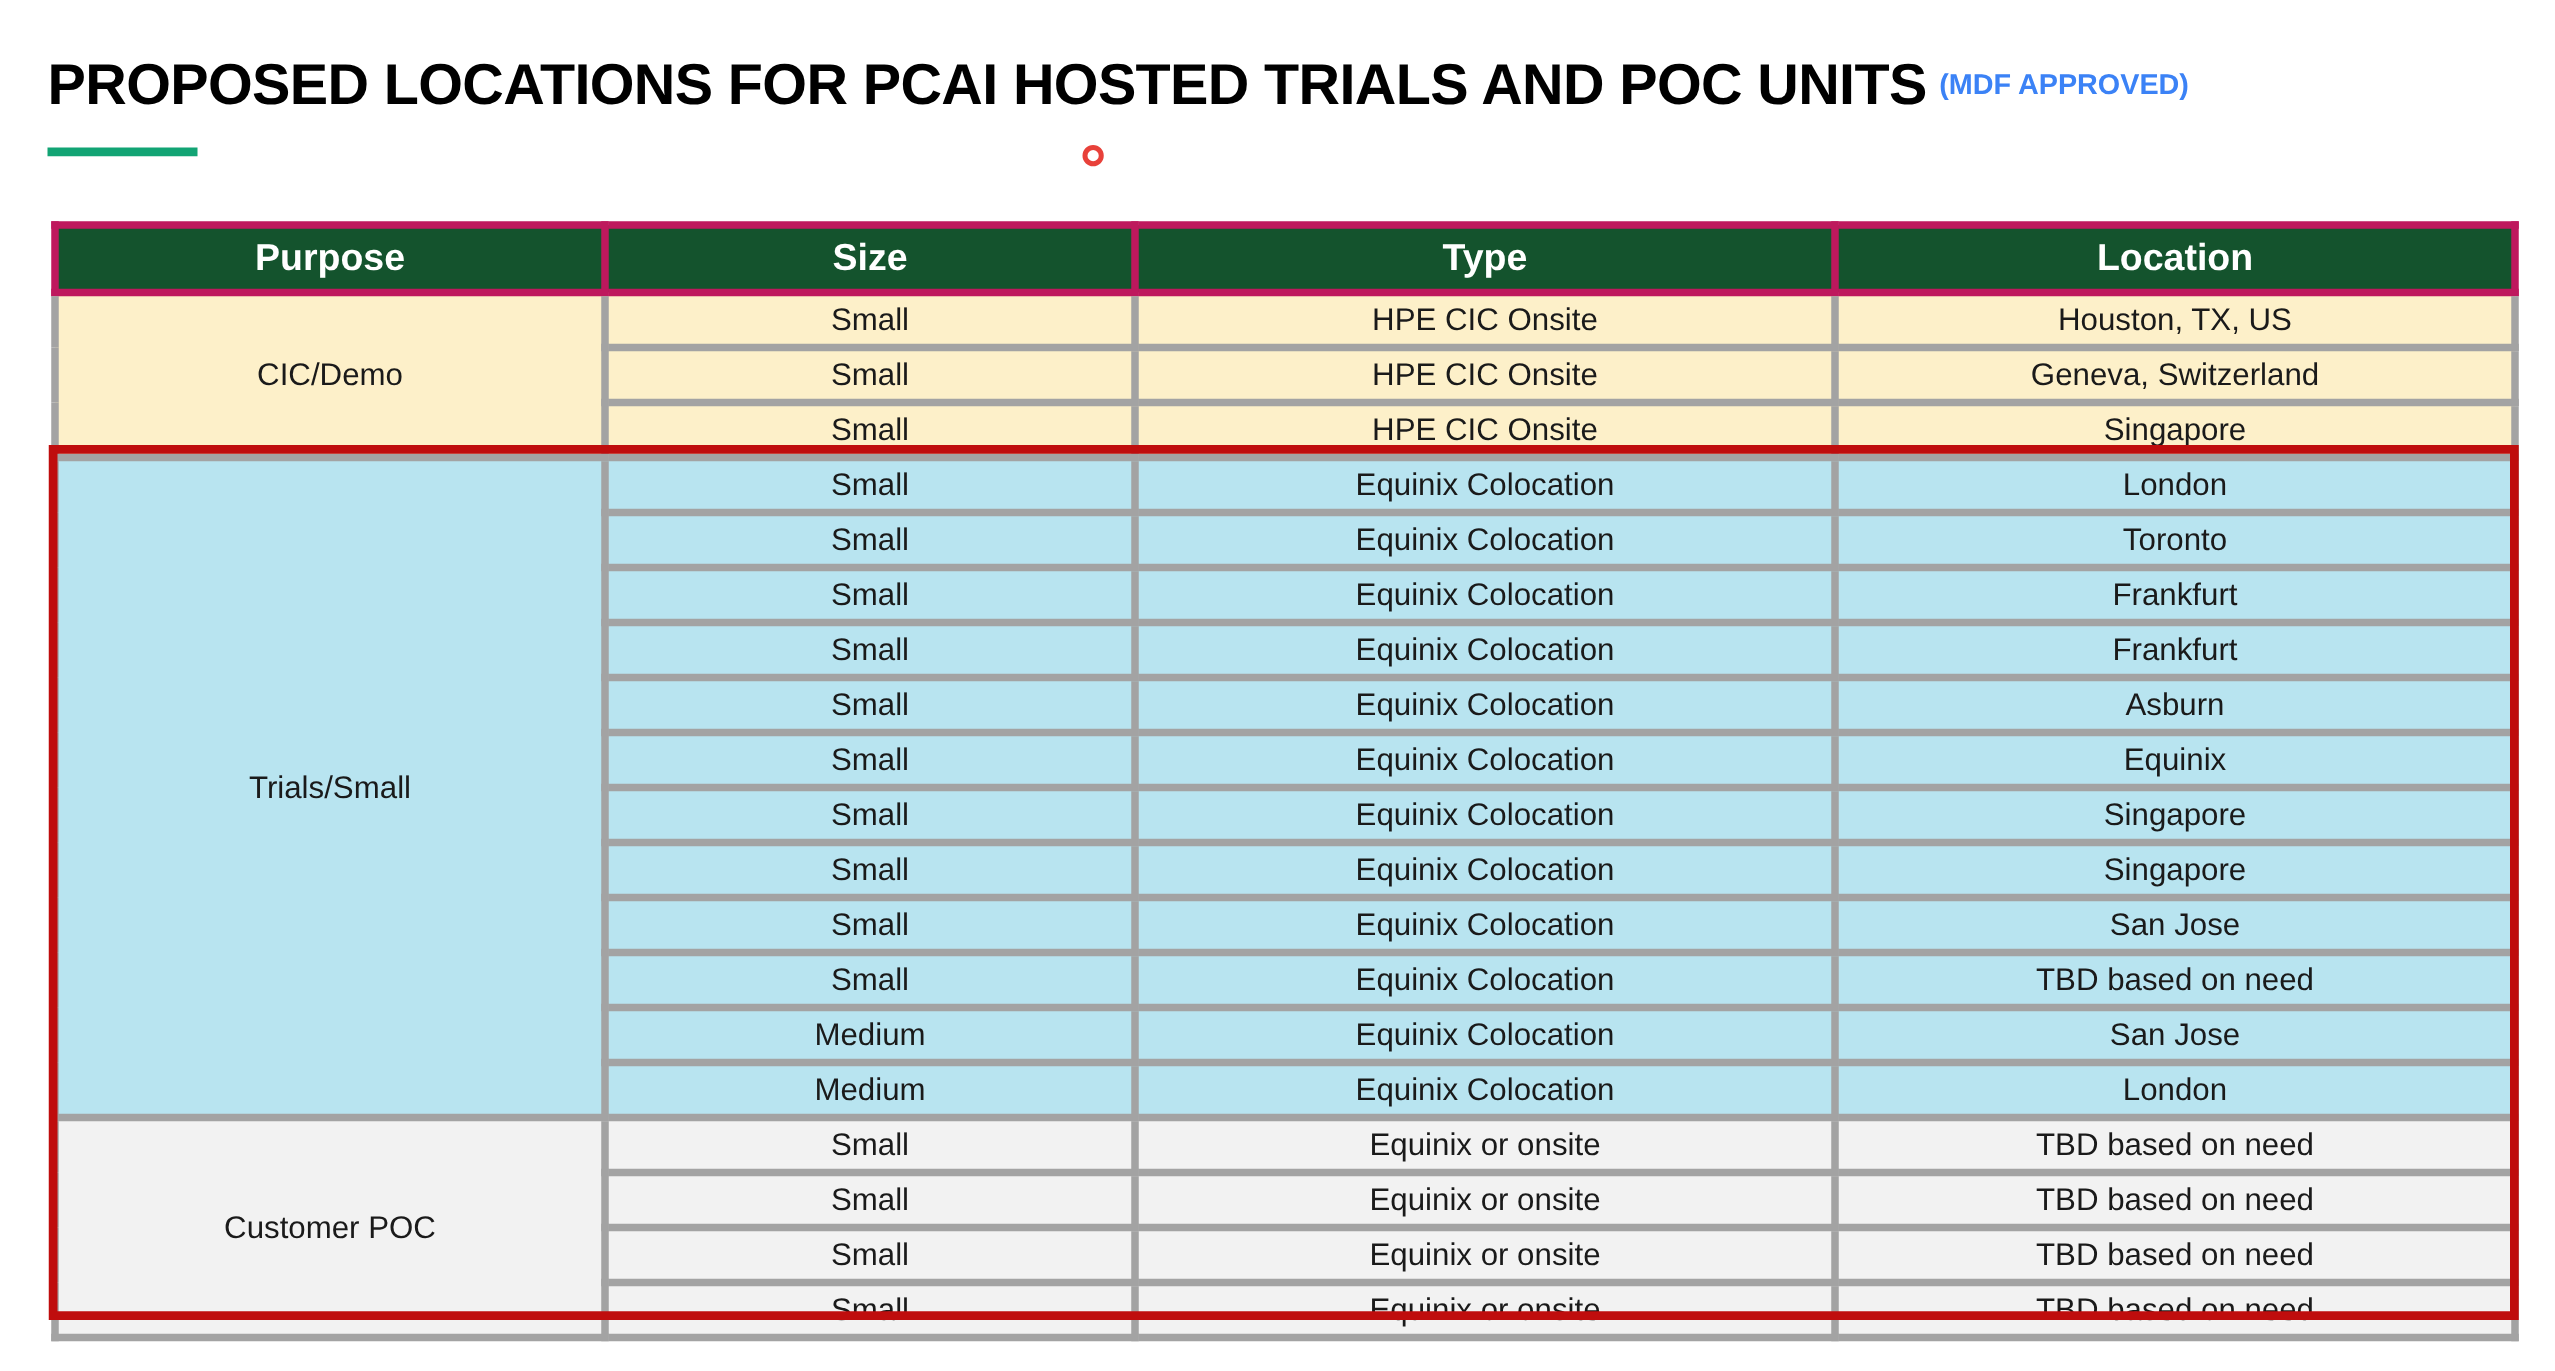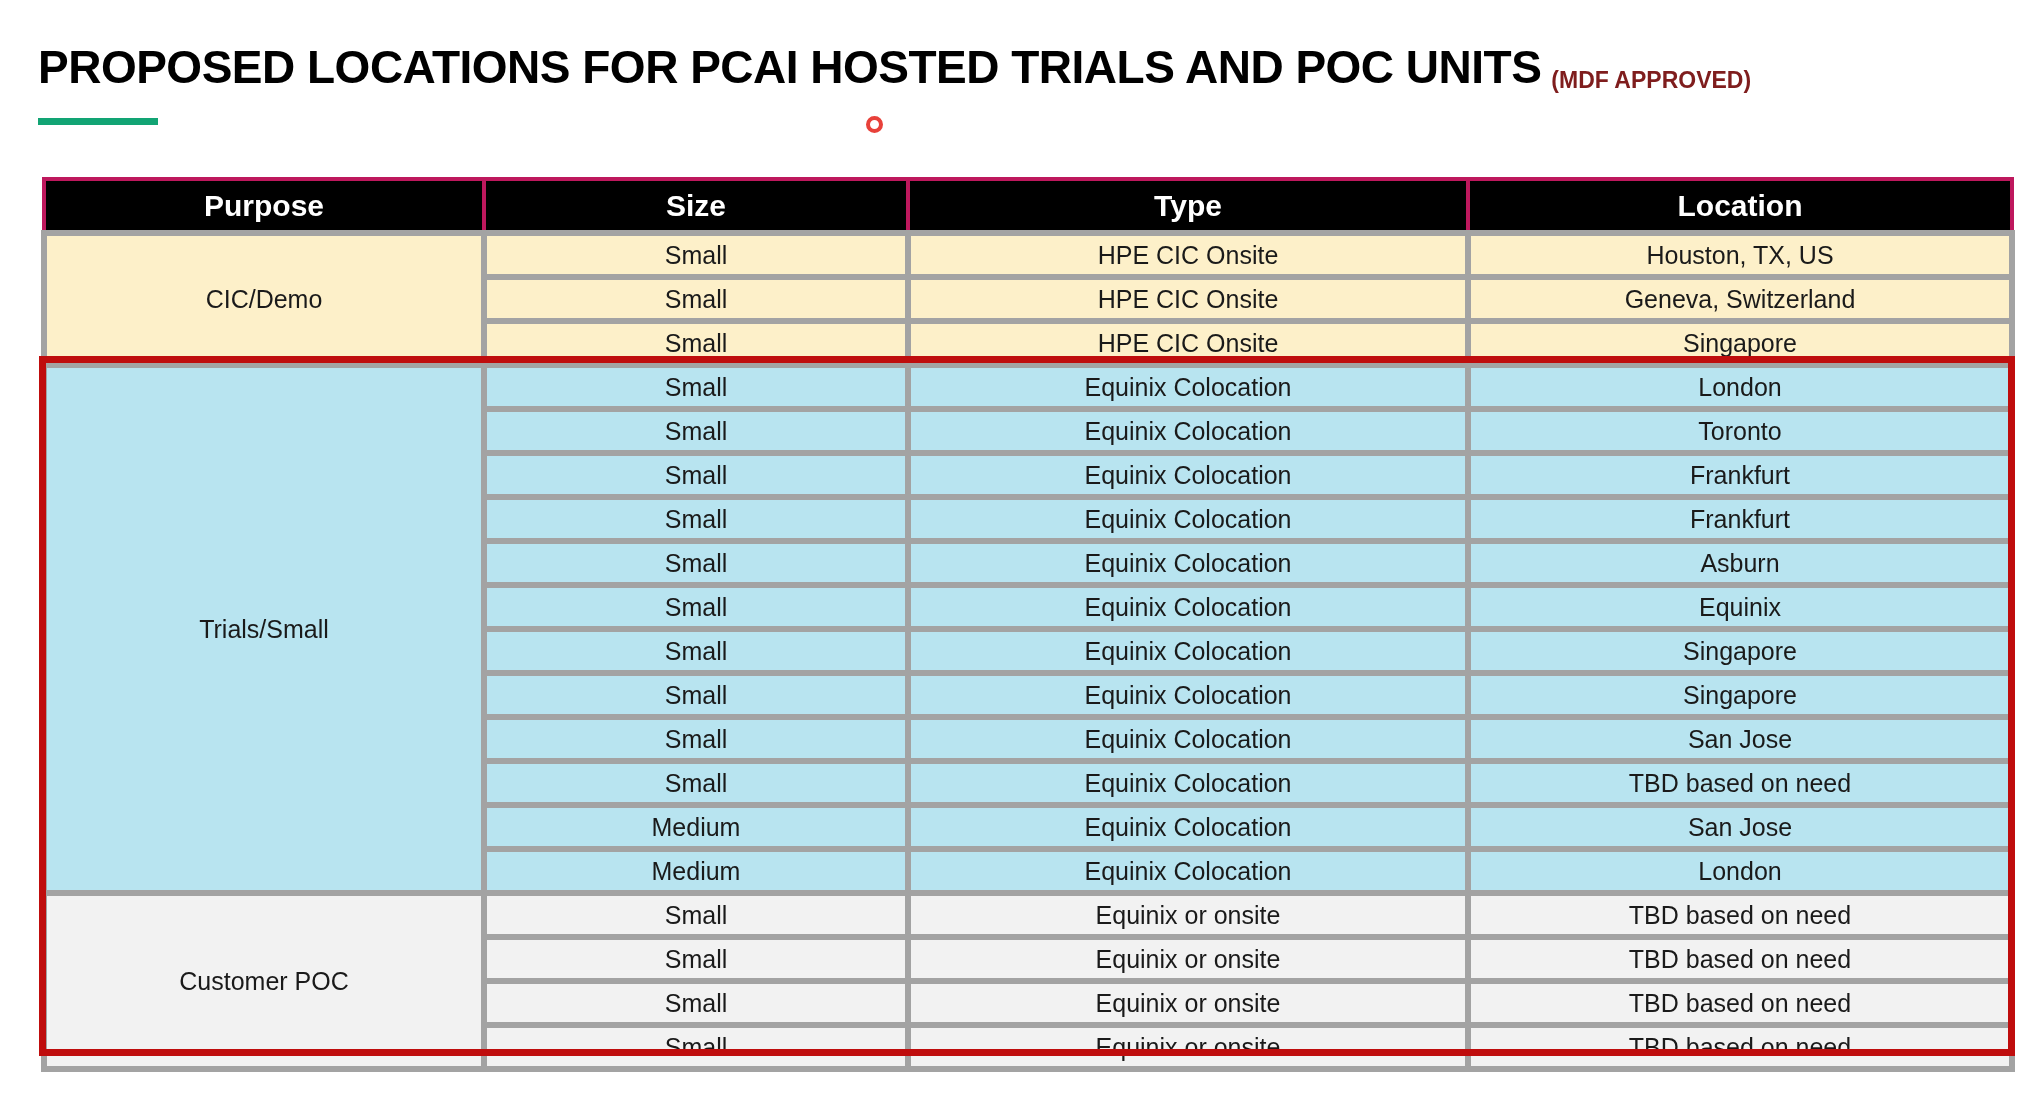--- a/index.html
+++ b/index.html
@@ -20,33 +20,33 @@
     overflow: hidden;
   }
 
   
   .title-row {
     position: absolute;
     left: 38px;
     top: 40px;
     width: 1975px;
     display: flex;
-    align-items: flex-end;
+    align-items: center;
   }
   .title-main {
     font-size: 46px;
     font-weight: bold;
     color: #000000;
     letter-spacing: -0.5px;
     white-space: nowrap;
   }
   .title-sub {
     font-size: 23px;
     font-weight: bold;
-    color: #7f1d1d;
+    color: #3b82f6;
     margin-left: 10px;
     white-space: nowrap;
   }
   .title-underline {
     position: absolute;
     left: 38px;
     top: 118px;
     width: 120px;
     height: 7px;
     background: #12a474;
@@ -75,27 +75,27 @@
     border-collapse: collapse;
     table-layout: fixed;
     width: 1968px;
   }
   table.main col.c-purpose { width: 440px; }
   table.main col.c-size    { width: 424px; }
   table.main col.c-type    { width: 560px; }
   table.main col.c-loc     { width: 544px; }
 
   table.main th {
-    background: #000000;
+    background: #14532d;
     color: #ffffff;
     font-size: 30px;
     font-weight: bold;
     height: 54px;
     text-align: center;
-    border: 4px solid #be185d;
+    border: 6px solid #be185d;
     padding: 0;
   }
   table.main td {
     font-size: 25px;
     color: #1a1a1a;
     text-align: center;
     height: 44px;
     border: 6px solid #a3a3a3;
     padding: 0 6px;
     font-weight: 400;

